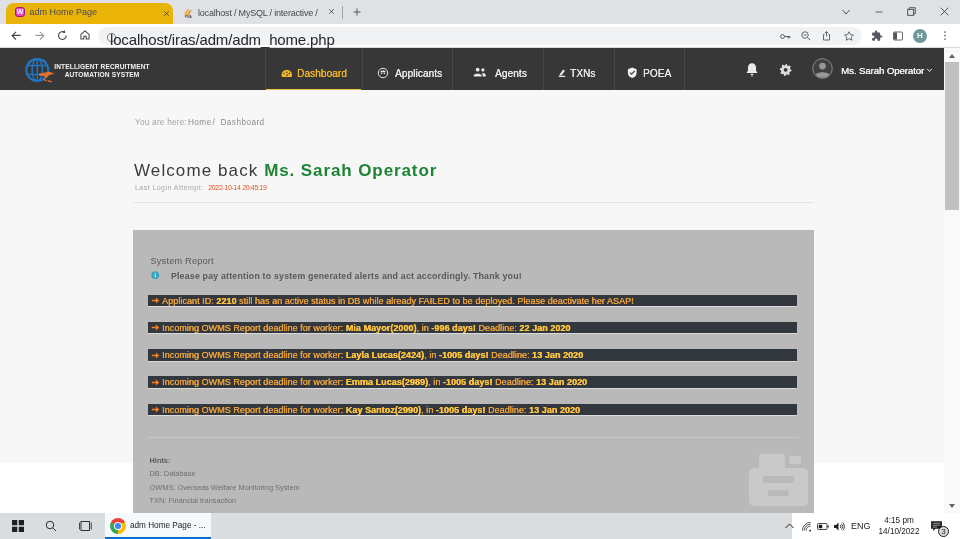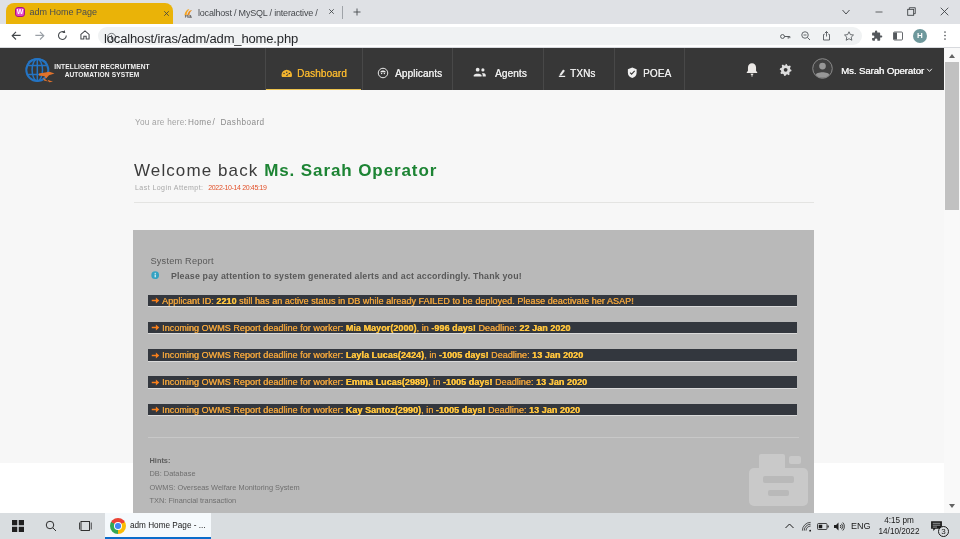--- a/index.html
+++ b/index.html
@@ -11,21 +11,21 @@
 #tab1{position:absolute;left:6px;top:3px;width:167px;height:21px;background:#eab308;border-radius:8px 8px 0 0}
 #tab1 .fav{position:absolute;left:9px;top:4px;width:10px;height:10px;border-radius:3px;background:#e645c8;border:1px solid #a8147e;color:#fff;font-size:7px;font-weight:bold;text-align:center;line-height:8px}
 #tab1 .t{position:absolute;left:23.5px;top:4px;font-size:9px;color:#494c50;white-space:nowrap;letter-spacing:0px}
 #tab2{position:absolute;left:175px;top:0;width:167px;height:24px}
 #tab2 .t{position:absolute;left:23px;top:7.5px;font-size:9px;color:#46494d;white-space:nowrap;letter-spacing:-0.2px}
 .tabx{position:absolute;top:6px;width:11px;height:11px;color:#3c4043}
 #tabsep{position:absolute;left:342px;top:6px;width:1px;height:13px;background:#9fa3a8}
 
 #addrbar{position:absolute;left:0;top:24px;width:960px;height:24px;background:#fff;border-bottom:1px solid #d7d9dd}
 #pill{position:absolute;left:98px;top:3px;width:764px;height:18px;border-radius:9px;background:#f0f2f3}
-#url{position:absolute;left:104px;top:7px;font-size:13px;color:#26282b;letter-spacing:-0.15px}
+#url{position:absolute;left:110px;top:7px;font-size:15px;color:#26282b;letter-spacing:-0.15px}
 
 #navbar{position:absolute;left:0;top:48px;width:944px;height:42px;background:#373737}
 .navsep{position:absolute;top:0;width:1px;height:42px;background:#484848}
 .navitem{position:absolute;top:4.5px;height:42px;display:flex;align-items:center;color:#e9e9e9;font-size:10px;letter-spacing:0.1px;text-shadow:0.3px 0 0 #e9e9e9}
 #logotext{position:absolute;left:54px;top:15px;width:96px;color:#f2f2f2;font-weight:bold;font-size:6.6px;letter-spacing:0.1px;text-align:center;line-height:7.8px}
 #uname{position:absolute;left:841px;top:1px;height:42px;display:flex;align-items:center;color:#f2f2f2;font-size:9.7px;letter-spacing:-0.12px;text-shadow:0.35px 0 0 #f2f2f2}
 #yellowline{position:absolute;left:266px;top:89px;width:95px;height:2.5px;background:#eec44f}
 
 #content{position:absolute;left:0;top:90px;width:944px;height:373px;background:#f7f7f7}
 #crumb{position:absolute;left:0;top:28px;width:944px;height:14px;font-size:8.2px;color:#a2a2a2;letter-spacing:0.25px}
@@ -45,21 +45,21 @@
 .bar b{color:#fec43d;text-shadow:0.35px 0 0 #fec43d}
 .bar svg{vertical-align:-1.5px;margin:0 2.5px 0 2.5px}
 #panelhr{position:absolute;left:15px;top:207px;width:651px;height:1px;background:#c8c8c8}
 #hints{position:absolute;left:16.5px;top:224px;font-size:7.4px;color:#6f6f6f;line-height:13.4px;letter-spacing:0px}
 #hints .hb{font-weight:bold;color:#5e5e5e}
 
 #sbar{position:absolute;left:944px;top:48px;width:16px;height:465px;background:#f9f9f9}
 #sthumb{position:absolute;left:1px;top:14px;width:14px;height:148px;background:#c1c1c1}
 .sarrow{position:absolute;left:4.5px;width:0;height:0}
 
-#taskbar{position:absolute;left:0;top:513px;width:960px;height:26px;background:#d9dde0}
+#taskbar{position:absolute;left:0;top:513px;width:792px;height:26px;background:#d9dde0}
 #taskbtn{position:absolute;left:105px;top:0;width:106px;height:26px;background:#f5f9fc;border-bottom:2.5px solid #0b6ccb}
 #taskbtn .t{position:absolute;left:25px;top:8px;font-size:8.2px;color:#1a1a1a;white-space:nowrap}
 #eng{position:absolute;left:851px;top:8px;font-size:9px;color:#1a1a1a}
 #clock{position:absolute;left:869px;top:3px;width:60px;text-align:center;font-size:8.2px;color:#1a1a1a;line-height:10.5px}
 </style>
 </head>
 <body>
 
 <div id="titlebar">
   <div id="tab2">

